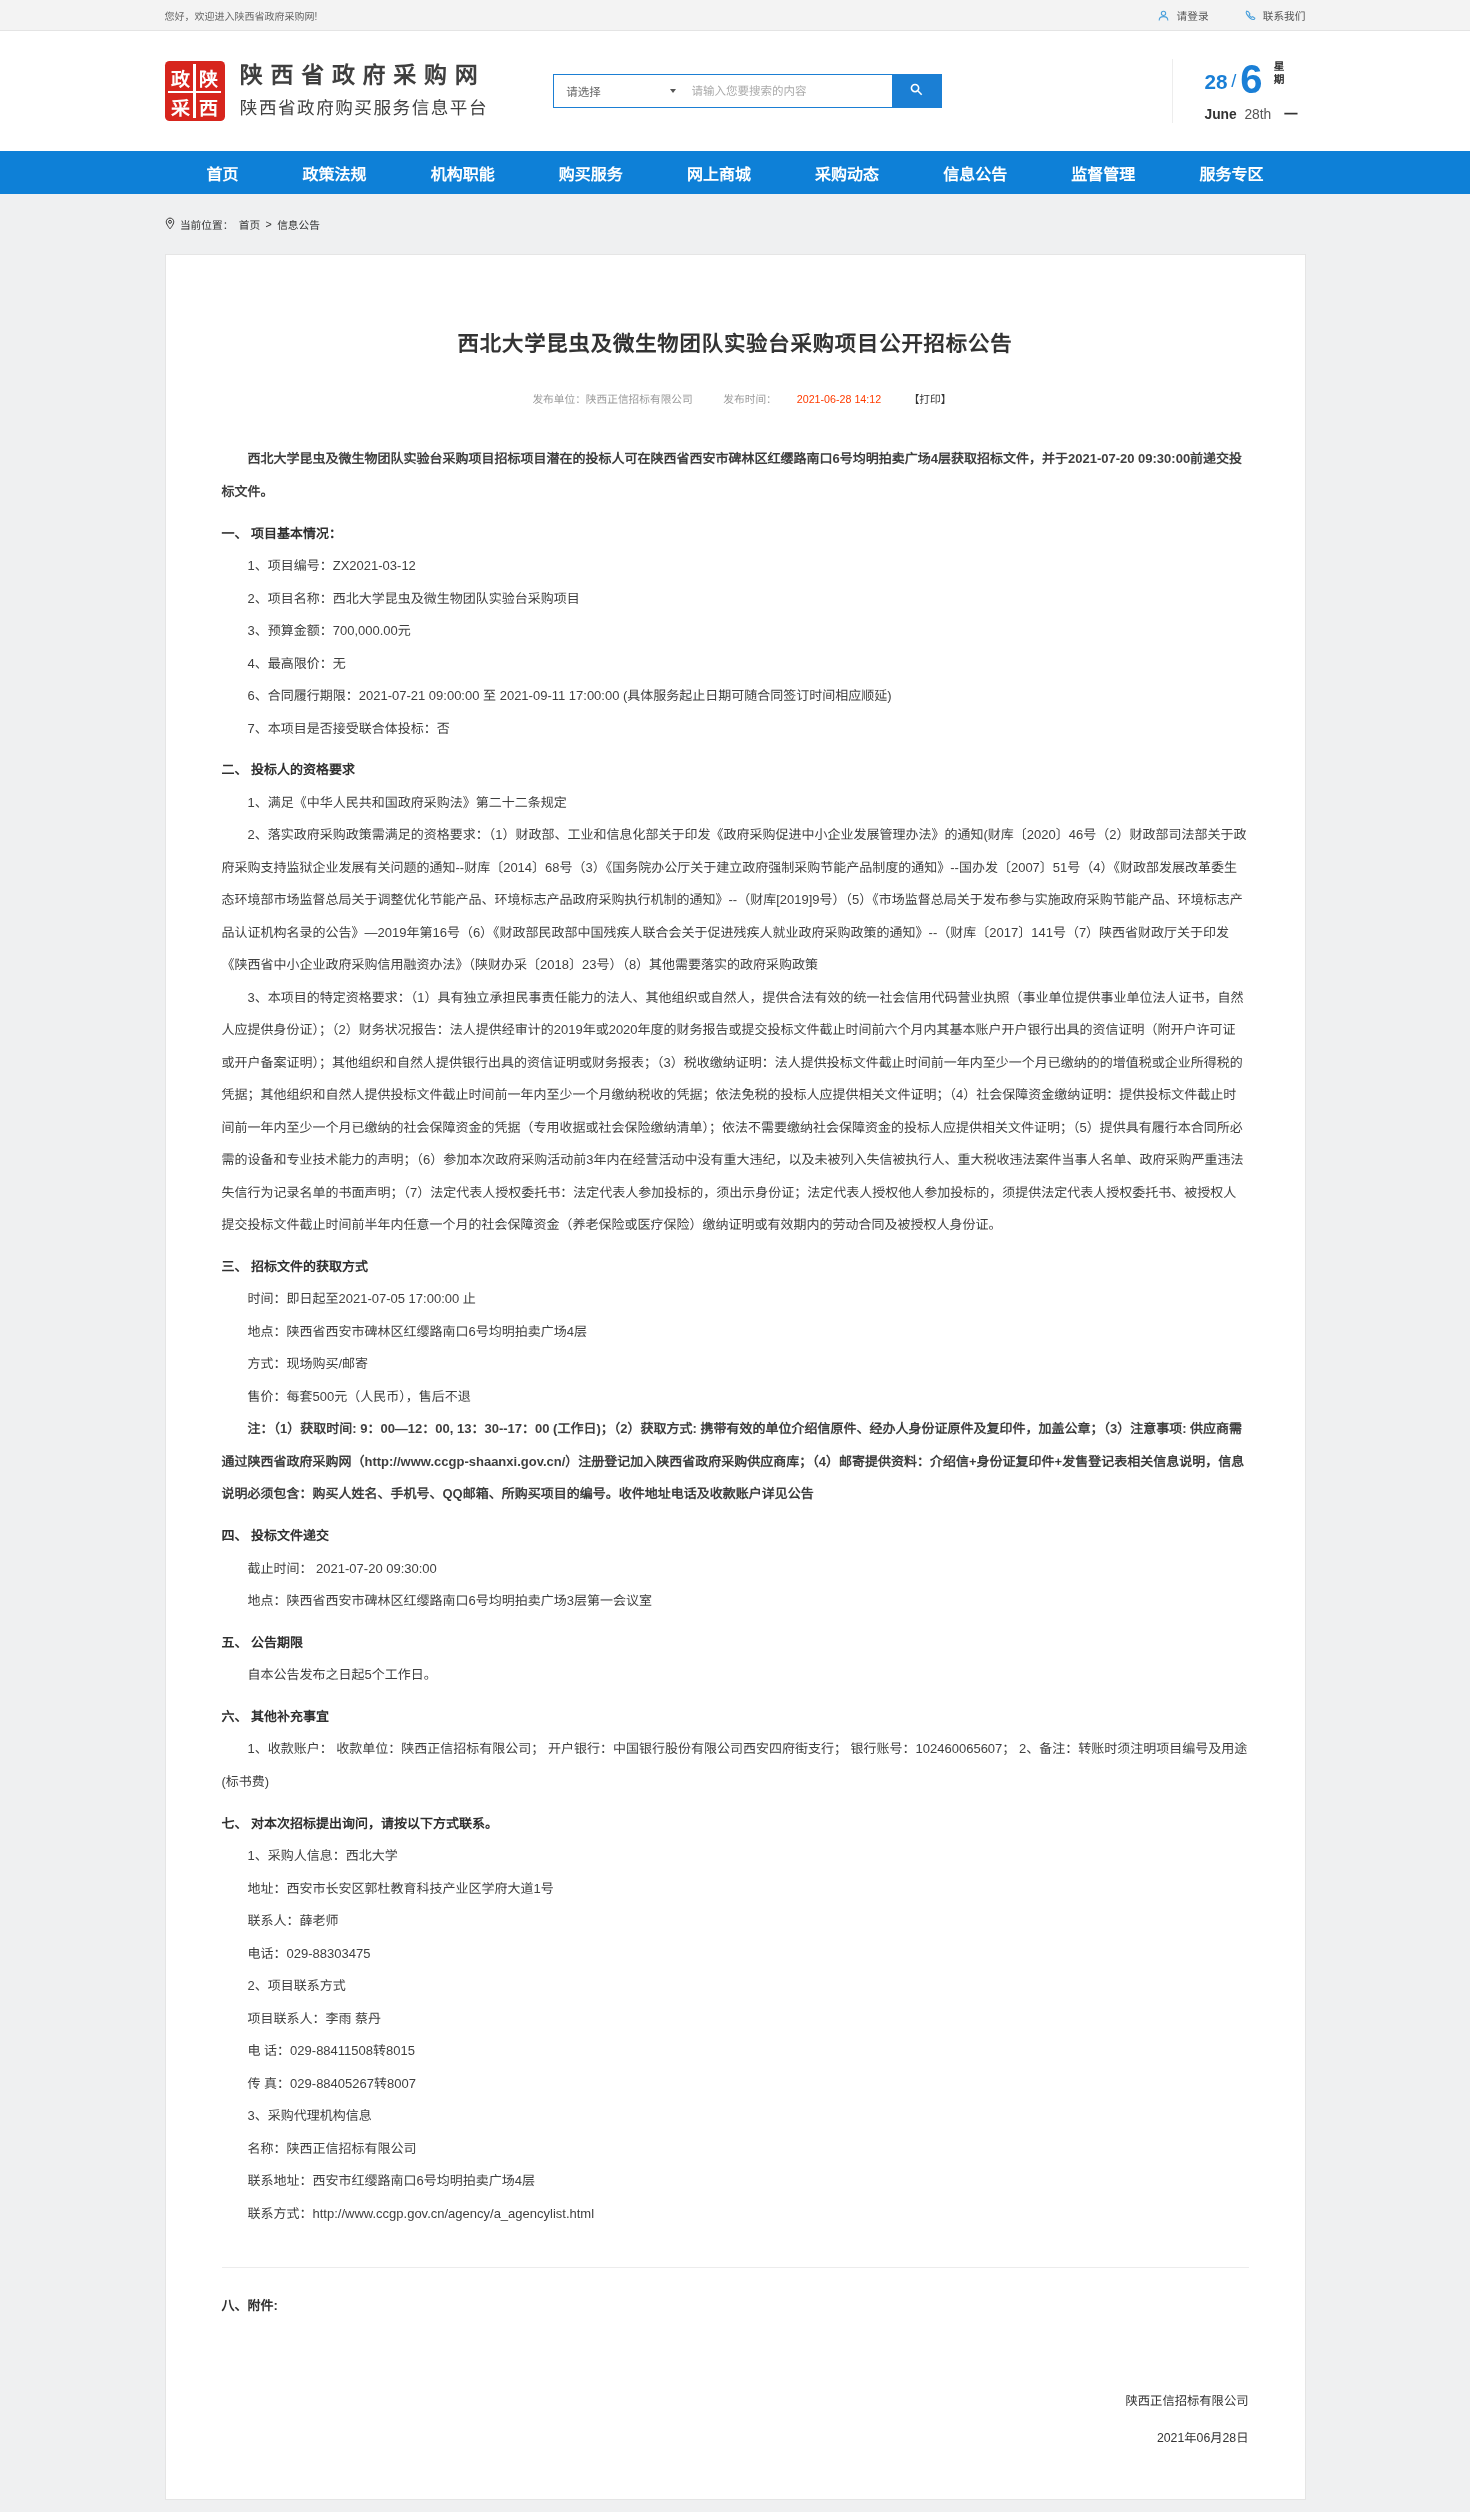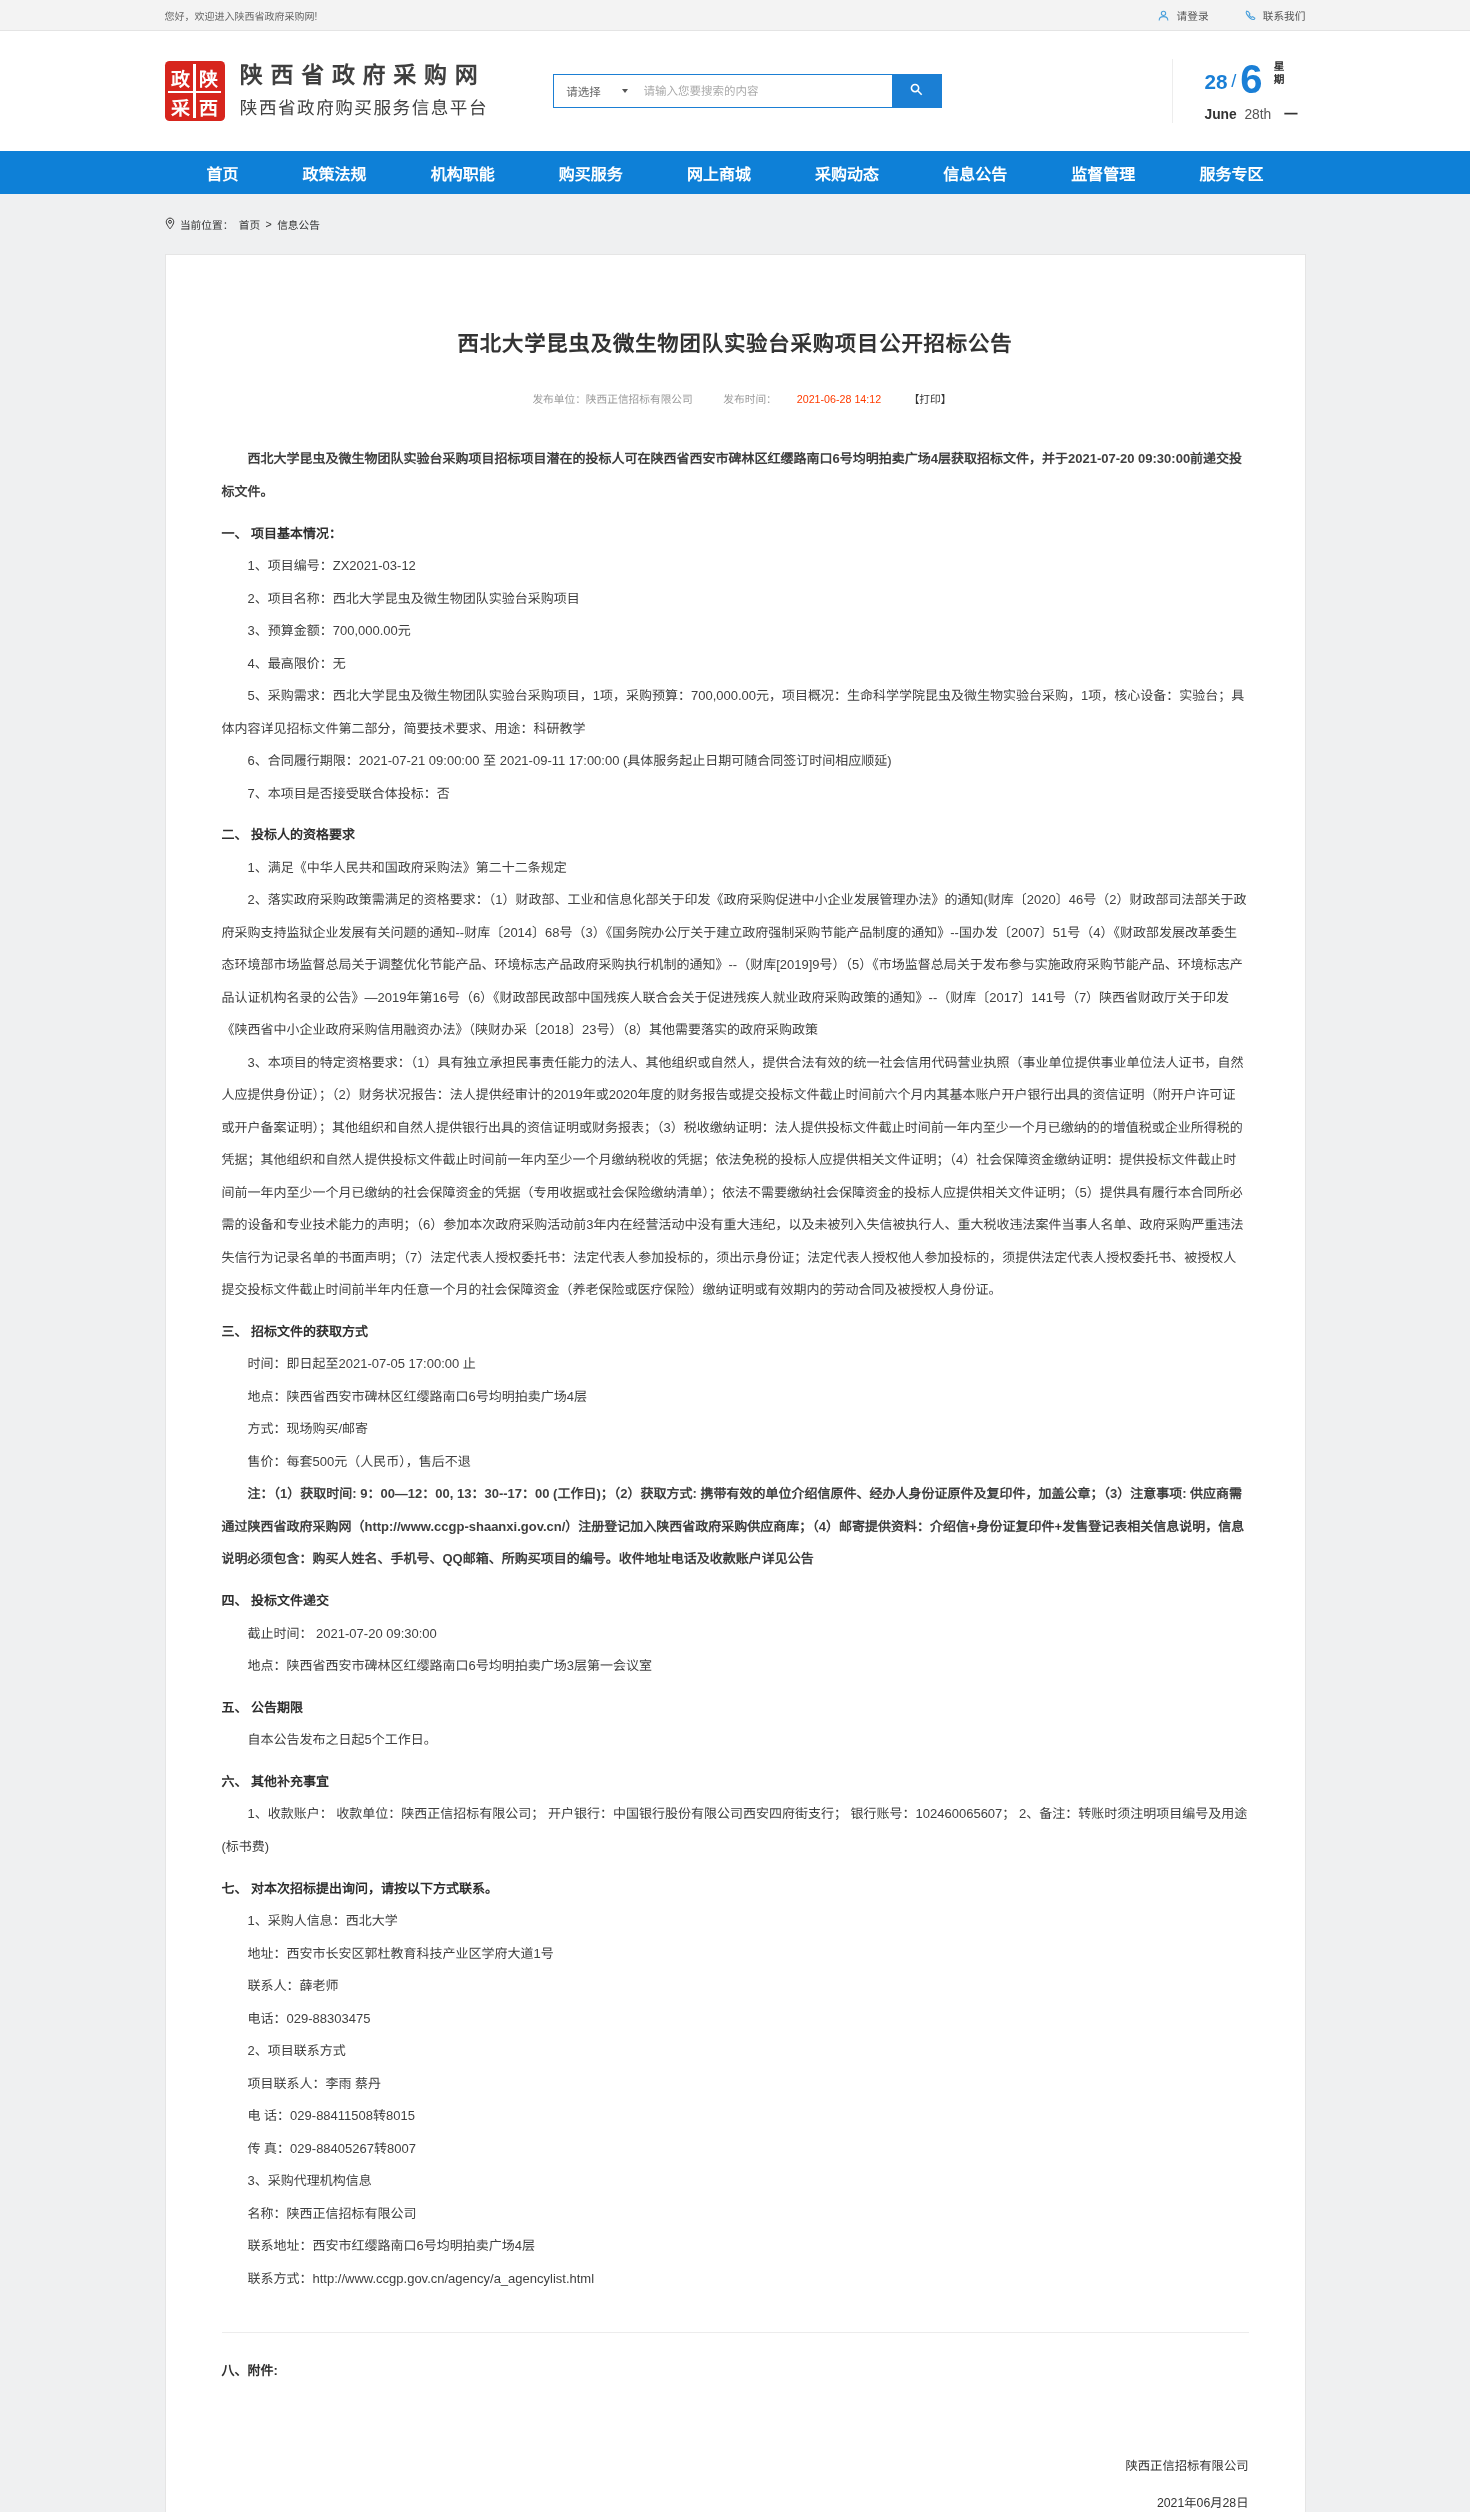--- a/index.html
+++ b/index.html
@@ -30,21 +30,21 @@
   
   .header{background:#fff;height:120px;}
   .header .container{height:100%;display:flex;align-items:center;}
   .seal{width:60px;height:60px;background:var(--logo-red);padding:3.1px;border-radius:4.6px;flex:none;}
   .seal-grid{width:100%;height:100%;display:grid;grid-template-columns:1fr 1fr;grid-template-rows:1fr 1fr;gap:2.3px;background:#fff;}
   .seal-grid span{background:var(--logo-red);color:#fff;display:flex;align-items:center;justify-content:center;font-size:19px;font-weight:700;}
   .site-titles{margin-left:15.3px;}
   .site-title{font-size:23px;font-weight:700;color:#3f3f3f;letter-spacing:7.7px;line-height:1.1;}
   .site-subtitle{font-size:17.6px;font-weight:400;color:#3f3f3f;letter-spacing:1.5px;margin-top:6.1px;}
   .searchbox{margin-left:65px;width:389px;height:34px;border:1.5px solid #1b7fd4;background:#fff;display:flex;align-items:stretch;}
-  .search-select{display:flex;align-items:center;padding:0 12.3px;cursor:pointer;flex:none;}
+  .search-select{display:flex;align-items:center;padding:0 12.3px;cursor:pointer;flex:none;gap:48px;}
   .search-select-label{font-size:11.5px;color:#666;}
   .caret-down{width:0;height:0;border-left:3.8px solid transparent;border-right:3.8px solid transparent;border-top:4.6px solid #555;margin-left:21.4px;}
   .search-input{border:none;outline:none;flex:1;font-size:11.5px;color:#333;padding:0 3.1px;min-width:0;}
   .search-input::placeholder{color:#aaa;}
   .search-btn{width:49px;border:none;background:#1b7fd4;cursor:pointer;display:flex;align-items:center;justify-content:center;}
   .date-widget{margin-left:auto;padding-left:32px;border-left:0.8px solid #ededed;min-width:134px;}
   .date-row1{display:flex;align-items:flex-start;}
   .date-day{font-size:20.7px;font-weight:700;color:#1a7fd6;margin-top:10.7px;}
   .date-slash{font-size:18.4px;color:#1a7fd6;margin:10.7px 3.8px 0;}
   .date-month{font-size:40px;font-weight:700;color:#1a7fd6;line-height:1;}
@@ -193,21 +193,20 @@
     </span>
     <span class="meta-print">【打印】</span>
   </div>
   <div class="article-body">
       <p class="para intro">西北大学昆虫及微生物团队实验台采购项目招标项目潜在的投标人可在陕西省西安市碑林区红缨路南口6号均明拍卖广场4层获取招标文件，并于2021-07-20 09:30:00前递交投标文件。</p>
       <p class="para heading">一、 项目基本情况：</p>
       <p class="para item">1、项目编号：ZX2021-03-12</p>
       <p class="para item">2、项目名称：西北大学昆虫及微生物团队实验台采购项目</p>
       <p class="para item">3、预算金额：700,000.00元</p>
       <p class="para item">4、最高限价：无</p>
-      <p class="para item">5、采购需求：西北大学昆虫及微生物团队实验台采购项目，1项，采购预算：700,000.00元，项目概况：生命科学学院昆虫及微生物实验台采购，1项，核心设备：实验台；具体内容详见招标文件第二部分，简要技术要求、用途：科研教学</p>
       <p class="para item">6、合同履行期限：2021-07-21 09:00:00 至 2021-09-11 17:00:00 (具体服务起止日期可随合同签订时间相应顺延)</p>
       <p class="para item">7、本项目是否接受联合体投标：否</p>
       <p class="para heading">二、 投标人的资格要求</p>
       <p class="para item">1、满足《中华人民共和国政府采购法》第二十二条规定</p>
       <p class="para item">2、落实政府采购政策需满足的资格要求：（1）财政部、工业和信息化部关于印发《政府采购促进中小企业发展管理办法》的通知(财库〔2020〕46号（2）财政部司法部关于政府采购支持监狱企业发展有关问题的通知--财库〔2014〕68号（3）《国务院办公厅关于建立政府强制采购节能产品制度的通知》--国办发〔2007〕51号（4）《财政部发展改革委生态环境部市场监督总局关于调整优化节能产品、环境标志产品政府采购执行机制的通知》--（财库[2019]9号）（5）《市场监督总局关于发布参与实施政府采购节能产品、环境标志产品认证机构名录的公告》—2019年第16号（6）《财政部民政部中国残疾人联合会关于促进残疾人就业政府采购政策的通知》--（财库〔2017〕141号（7）陕西省财政厅关于印发《陕西省中小企业政府采购信用融资办法》（陕财办采〔2018〕23号）（8）其他需要落实的政府采购政策</p>
       <p class="para item">3、本项目的特定资格要求：（1）具有独立承担民事责任能力的法人、其他组织或自然人，提供合法有效的统一社会信用代码营业执照（事业单位提供事业单位法人证书，自然人应提供身份证）；（2）财务状况报告：法人提供经审计的2019年或2020年度的财务报告或提交投标文件截止时间前六个月内其基本账户开户银行出具的资信证明（附开户许可证或开户备案证明）；其他组织和自然人提供银行出具的资信证明或财务报表；（3）税收缴纳证明：法人提供投标文件截止时间前一年内至少一个月已缴纳的的增值税或企业所得税的凭据；其他组织和自然人提供投标文件截止时间前一年内至少一个月缴纳税收的凭据；依法免税的投标人应提供相关文件证明；（4）社会保障资金缴纳证明：提供投标文件截止时间前一年内至少一个月已缴纳的社会保障资金的凭据（专用收据或社会保险缴纳清单）；依法不需要缴纳社会保障资金的投标人应提供相关文件证明；（5）提供具有履行本合同所必需的设备和专业技术能力的声明；（6）参加本次政府采购活动前3年内在经营活动中没有重大违纪，以及未被列入失信被执行人、重大税收违法案件当事人名单、政府采购严重违法失信行为记录名单的书面声明；（7）法定代表人授权委托书：法定代表人参加投标的，须出示身份证；法定代表人授权他人参加投标的，须提供法定代表人授权委托书、被授权人提交投标文件截止时间前半年内任意一个月的社会保障资金（养老保险或医疗保险）缴纳证明或有效期内的劳动合同及被授权人身份证。</p>
       <p class="para heading">三、 招标文件的获取方式</p>
       <p class="para item">时间：即日起至2021-07-05 17:00:00 止</p>
       <p class="para item">地点：陕西省西安市碑林区红缨路南口6号均明拍卖广场4层</p>
       <p class="para item">方式：现场购买/邮寄</p>

